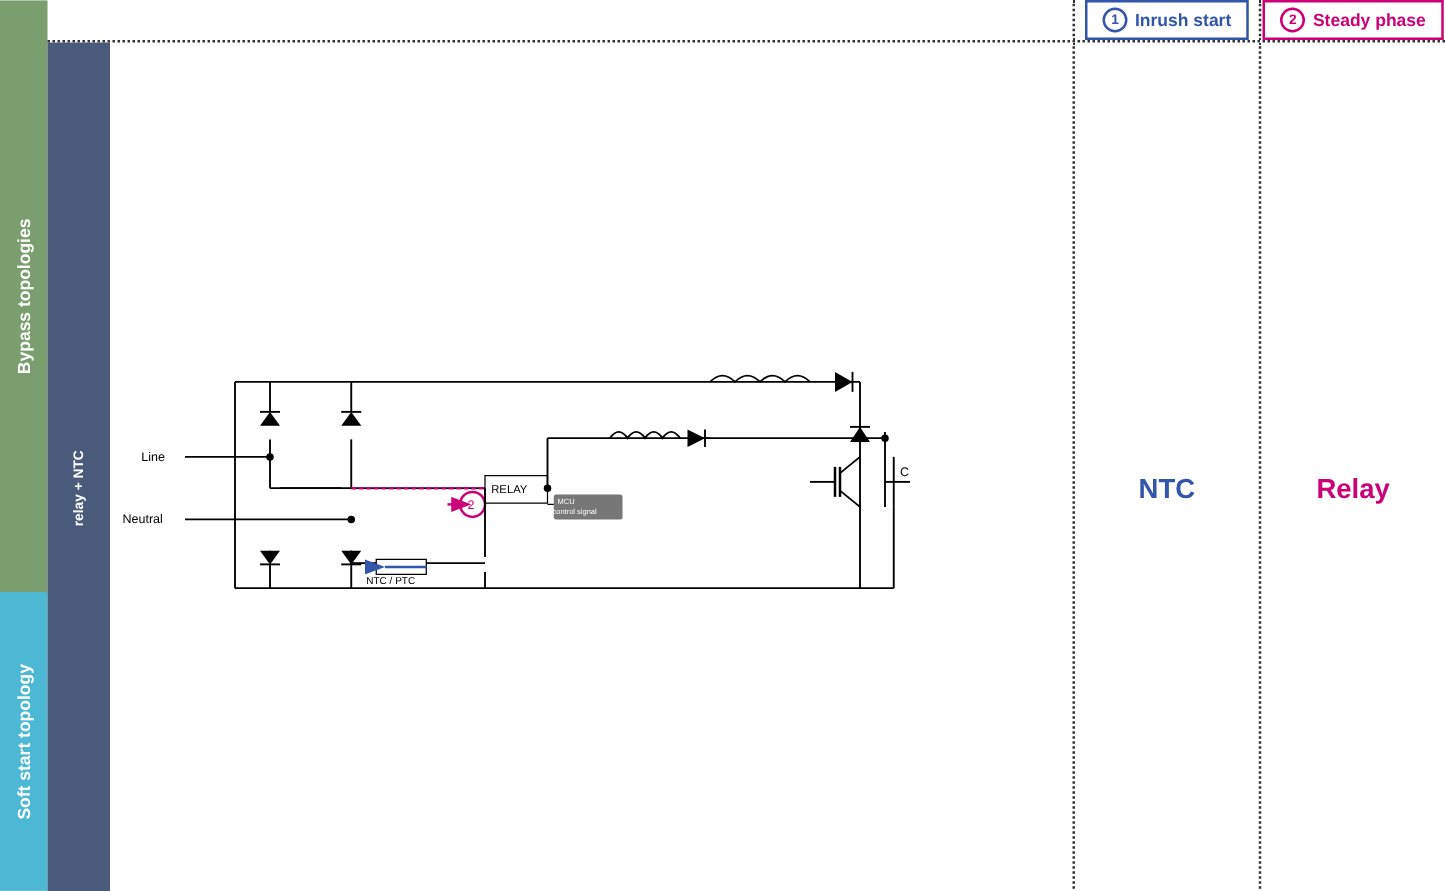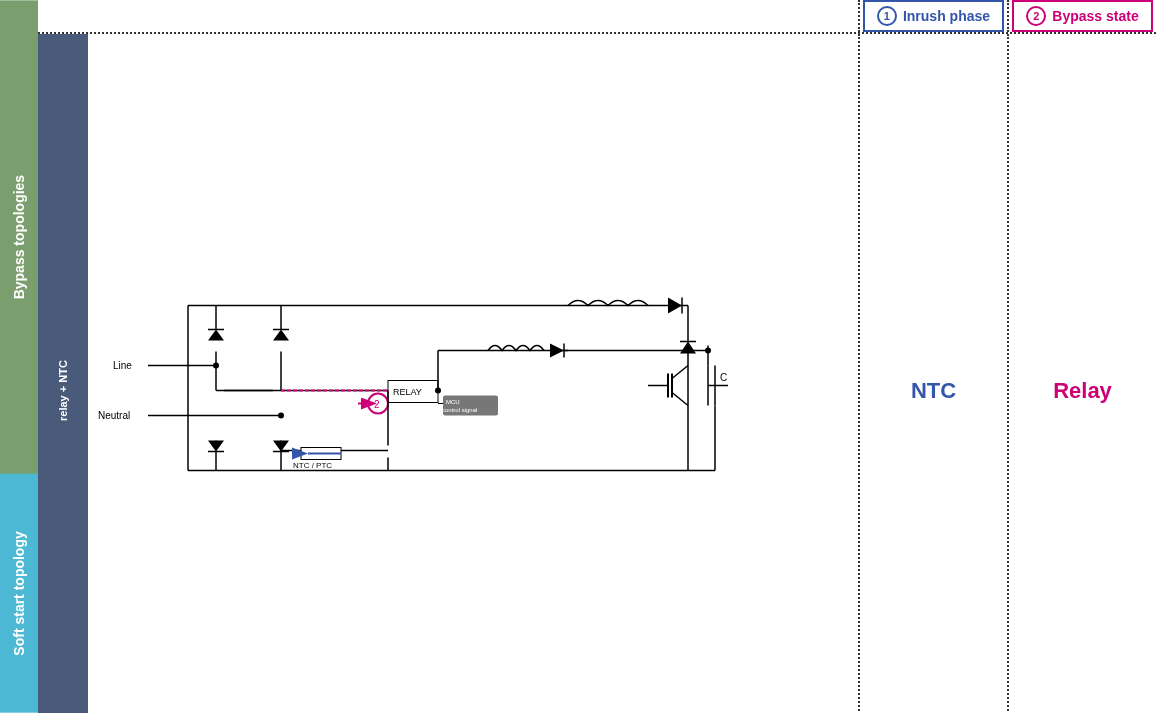--- a/index.html
+++ b/index.html
@@ -223,30 +223,30 @@
     <div class="header-row">
       <div style="flex:0 0 820px; display:flex; align-items:center; justify-content:center; padding-right:30px;">
         
       </div>
       <div style="flex:1; display:flex; border-left:2px dotted #333;">
         <div class="inrush-phase-label">
           <div class="inrush-box">
             <div class="phase-num-circle">
                 <span>1</span>
               </div>
-            <span>Inrush phase</span>
+            <span>Inrush start</span>
           </div>
         </div>
         <div style="width:2px; border-right:2px dotted #333;"></div>
         <div class="steady-state-label">
           <div class="steady-box">
             <div class="phase-num-circle-pink">
                 <span>2</span>
               </div>
-            <span>Bypass state</span>
+            <span>Steady phase</span>
           </div>
         </div>
       </div>
     </div>
 
     <div class="rows-container">
 
       <div class="circuit-row">
         <div class="sub-label">
           <div class="sub-label-inner">

